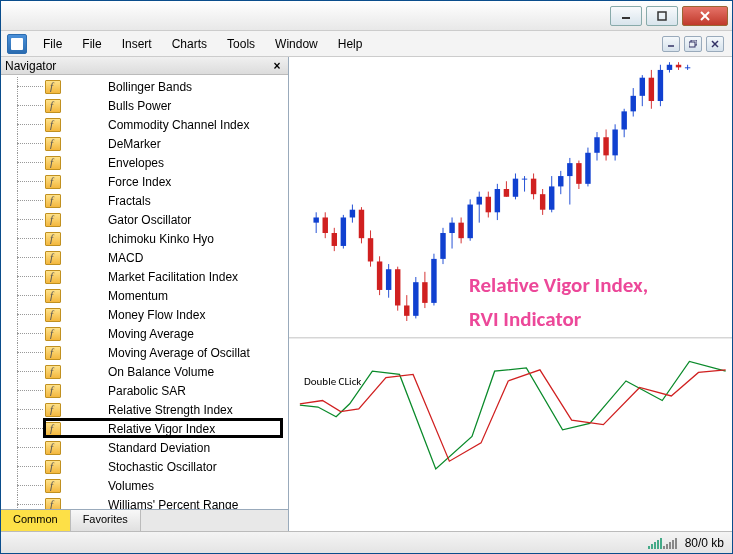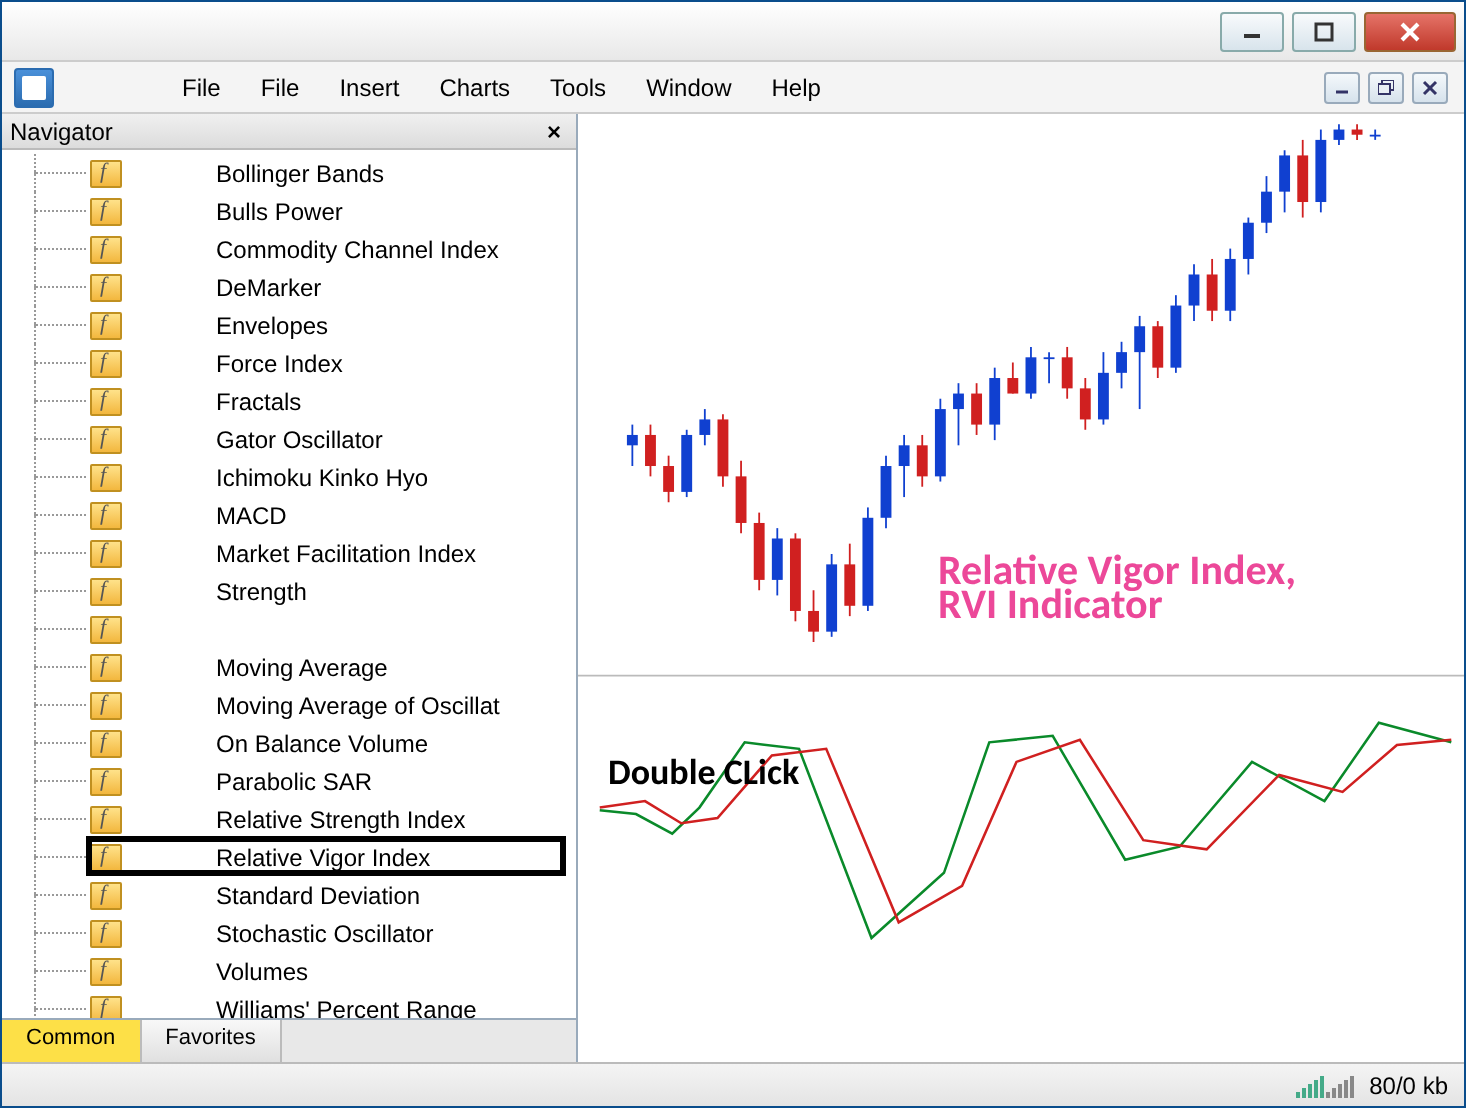--- a/index.html
+++ b/index.html
@@ -5,21 +5,21 @@
 * { box-sizing: border-box; margin: 0; padding: 0; font-family: 'Segoe UI', Tahoma, sans-serif; font-size: 12px; }
 body { background: #fff; width: 733px; height: 554px; overflow: hidden; }
 
 .window { width: 733px; height: 554px; border: 1px solid #0a4d8c; background: #fff; position: relative; }
 
 .titlebar { height: 30px; background: linear-gradient(#fff, #e8e8e8); border-bottom: 1px solid #ccc; display: flex; justify-content: flex-end; align-items: center; padding: 0 4px; gap: 4px; }
 .win-btn { width: 32px; height: 20px; border: 1px solid #8aa; background: linear-gradient(#f8fafc,#d8e4ec); display: flex; align-items: center; justify-content: center; font-size: 11px; cursor: pointer; border-radius: 2px; }
 .win-btn.close { background: linear-gradient(#e57368,#c0392b); border-color: #963; color: #fff; width: 46px; }
 .win-btn.close svg { stroke: #fff; }
 
-.menubar { height: 26px; display: flex; align-items: center; background: #f4f4f4; border-bottom: 1px solid #ccc; padding: 0 2px; gap: 48px; }
+.menubar { height: 26px; display: flex; align-items: center; background: #f4f4f4; border-bottom: 1px solid #ccc; padding: 0 2px; }
 .app-icon { width: 20px; height: 20px; margin: 0 6px 0 4px; background: linear-gradient(#4a90d9,#2b6cb0); border: 1px solid #2b6cb0; border-radius: 2px; position: relative; }
 .app-icon::after { content: ''; position: absolute; inset: 3px; background: #fff; border-radius: 1px; }
 .menu-item { padding: 4px 10px; cursor: pointer; }
 .mdi-controls { margin-left: auto; display: flex; gap: 4px; padding-right: 6px; }
 .mdi-btn { width: 18px; height: 16px; border: 1px solid #9ab; background: linear-gradient(#f4f8fb,#d6e2ec); display: flex; align-items: center; justify-content: center; cursor: pointer; border-radius: 2px; }
 
 .workspace { display: flex; height: calc(100% - 30px - 26px - 22px); }
 
 .navigator { width: 288px; border-right: 1px solid #9ab; display: flex; flex-direction: column; background: #fafafa; }
 .nav-header { height: 18px; background: linear-gradient(#f0f0f0,#dcdcdc); border-bottom: 1px solid #bbb; display: flex; align-items: center; justify-content: space-between; padding: 0 4px; font-size: 11px; }
@@ -37,21 +37,21 @@
 .highlight-box { position: absolute; left: 42px; width: 240px; height: 20px; border: 3px solid #000; pointer-events: none; z-index: 5; }
 
 .nav-tabs { height: 22px; display: flex; border-top: 1px solid #9ab; background: #e8e8e8; }
 .nav-tab { padding: 3px 12px; border-right: 1px solid #bbb; cursor: pointer; font-size: 11px; background: linear-gradient(#f8f8f8,#e0e0e0); }
 .nav-tab.active { background: #fde047; }
 
 .chart-area { flex: 1; position: relative; background: #fff; overflow: hidden; }
 .chart-svg { position: absolute; inset: 0; }
 
 .annot-title { position: absolute; font-weight: bold; font-size: 21px; color: #ec4899; font-family: Calibri, Arial, sans-serif; }
-.annot-dc { position: absolute; font-weight: bold; font-size: 18px; color: #000; font-family: Calibri, Arial, sans-serif; }
+.annot-dc { position: absolute; font-weight: normal; font-size: 11px; color: #000; font-family: Calibri, Arial, sans-serif; }
 
 .statusbar { height: 22px; border-top: 1px solid #bbb; background: linear-gradient(#f4f4f4,#e4e4e4); display: flex; align-items: center; justify-content: flex-end; padding: 0 8px; gap: 8px; font-size: 11px; }
 .status-bars { display: flex; gap: 1px; align-items: flex-end; height: 12px; }
 .status-bars span { width: 2px; background: #4a8; }
 .status-bars span.grey { background: #888; }
 </style>
 </head>
 <body>
 
 <div class="window">
@@ -154,24 +154,25 @@
           <div class="tree-item">
             <span class="tree-icon"></span>
             <span class="tree-label">MACD</span>
           </div>
           <div class="tree-item">
             <span class="tree-icon"></span>
             <span class="tree-label">Market Facilitation Index</span>
           </div>
           <div class="tree-item">
             <span class="tree-icon"></span>
-            <span class="tree-label">Strength</span>
-          </div>
-          <div class="tree-item">
-            <span class="tree-icon"></span>
+            <span class="tree-label">Momentum</span>
+          </div>
+          <div class="tree-item">
+            <span class="tree-icon"></span>
+            <span class="tree-label">Money Flow Index</span>
           </div>
           <div class="tree-item">
             <span class="tree-icon"></span>
             <span class="tree-label">Moving Average</span>
           </div>
           <div class="tree-item">
             <span class="tree-icon"></span>
             <span class="tree-label">Moving Average of Oscillat</span>
           </div>
           <div class="tree-item">
@@ -298,21 +299,21 @@
           <rect x="417" width="6" y="8.571428571428555" height="5.714285714285722" fill="#1040d0"></rect>
           <line x1="430" x2="430" y1="5.714285714285722" y2="14.285714285714278" stroke="#d02020" stroke-width="1"></line>
           <rect x="427" width="6" y="8.571428571428555" height="2.8571428571428896" fill="#d02020"></rect>
           <line x1="440" x2="440" y1="8.571428571428555" y2="14.285714285714278" stroke="#1040d0" stroke-width="1"></line>
           <rect x="437" width="6" y="11.428571428571445" height="1" fill="#1040d0"></rect>
           <line x1="0" x2="489" y1="310" y2="310" stroke="#bbb"></line>
           <path d="M12 384.24 L32 386.4 L52 397.2 L67 382.8 L92 346.8 L122 350.4 L162 454.8 L202 418.8 L227 346.8 L262 343.2 L302 411.6 L332 404.4 L372 357.6 L412 379.2 L442 336 L482 346.8 " fill="none" stroke="#0a8a2a" stroke-width="1.4"></path>
           <path d="M12 382.8 L37 379.2 L57 391.44 L77 388.56 L107 354 L137 350.4 L177 446.16 L212 426 L242 357.6 L277 345.36 L312 400.8 L347 405.84 L387 364.8 L422 374.16 L452 348.24 L482 345.36 " fill="none" stroke="#d02020" stroke-width="1.4"></path>
         </svg>
       <div class="annot-title" style="left:180px; top:215px;">Relative Vigor Index,</div>
-      <div class="annot-title" style="left:180px; top:232px;">RVI Indicator</div>
+      <div class="annot-title" style="left:180px; top:249px;">RVI Indicator</div>
       <div class="annot-dc" style="left:15px; top:318px;">Double CLick</div>
     </div>
 
   </div>
 
   <div class="statusbar">
     <div class="status-bars">
       <span style="height:3px"></span>
         <span style="height:5px"></span>
         <span style="height:7px"></span>

